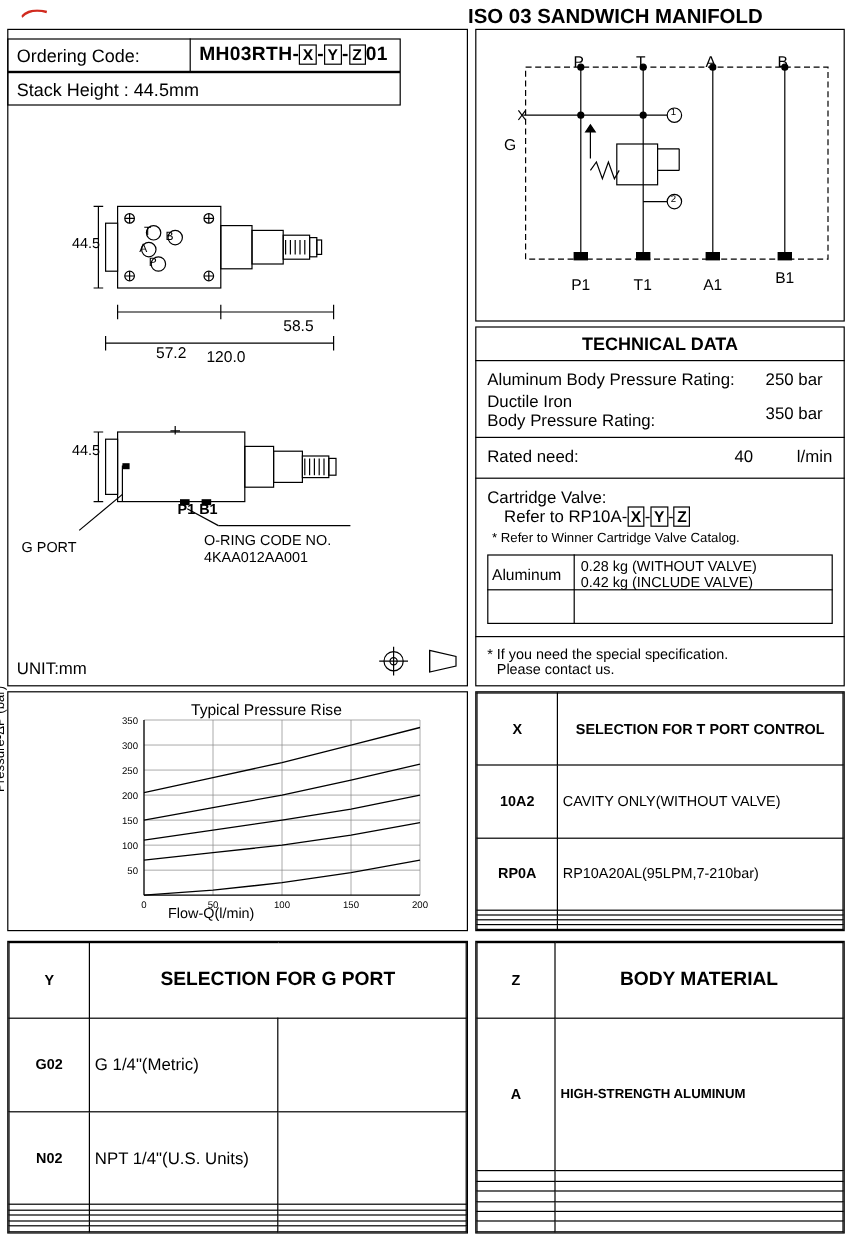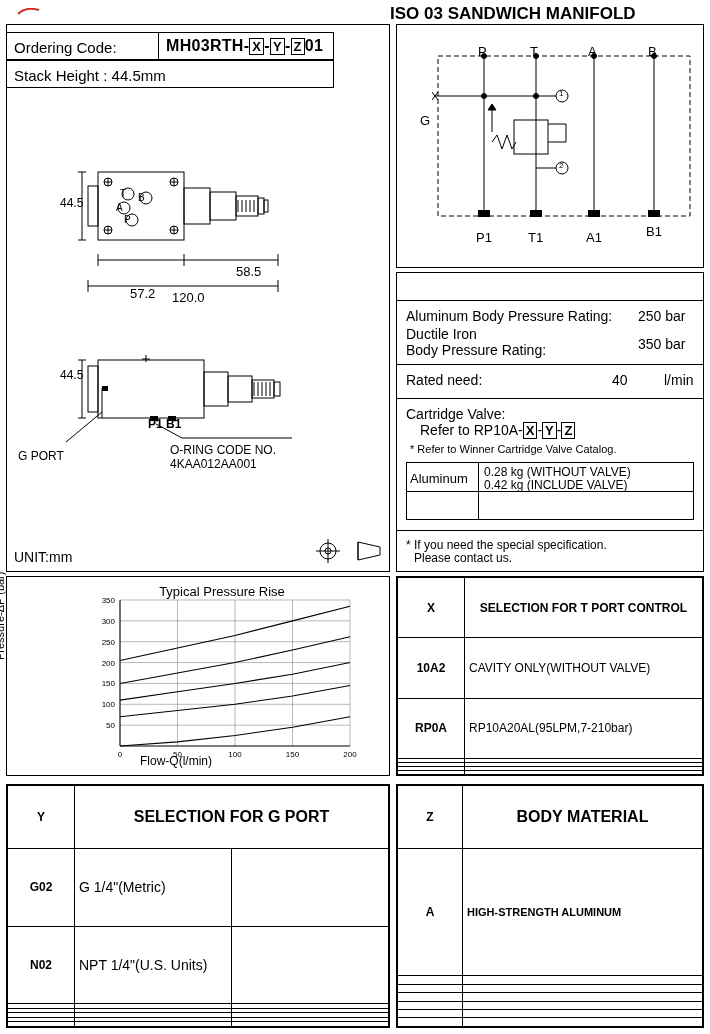--- a/index.html
+++ b/index.html
@@ -246,20 +246,21 @@
   <div class="txt portlbl" style="left:648px;top:44px;">B</div>
   <div class="txt portlbl" style="left:476px;top:230px;">P1</div>
   <div class="txt portlbl" style="left:528px;top:230px;">T1</div>
   <div class="txt portlbl" style="left:586px;top:230px;">A1</div>
   <div class="txt portlbl" style="left:646px;top:224px;">B1</div>
   <div class="txt" id="pG">G</div>
   <div class="txt" style="left:559px;top:89px;font-size:8px;">1</div>
   <div class="txt" style="left:559px;top:161px;font-size:8px;">2</div>
 
   <div class="box" id="tech"></div>
+  <div class="txt" id="techTitle">TECHNICAL DATA</div>
   <div class="hr" style="left:396px;top:300px;width:308px;"></div>
   <div class="hr" style="left:396px;top:364px;width:308px;"></div>
   <div class="hr" style="left:396px;top:398px;width:308px;"></div>
   <div class="hr" style="left:396px;top:530px;width:308px;"></div>
 
   <div class="txt tdlabel" style="left:406px;top:308px;">Aluminum Body Pressure Rating:</div>
   <div class="txt tdval" style="left:638px;top:308px;">250 bar</div>
 
   <div class="txt tdlabel" style="left:406px;top:326px;">Ductile Iron</div>
   <div class="txt tdlabel" style="left:406px;top:342px;">Body Pressure Rating:</div>

